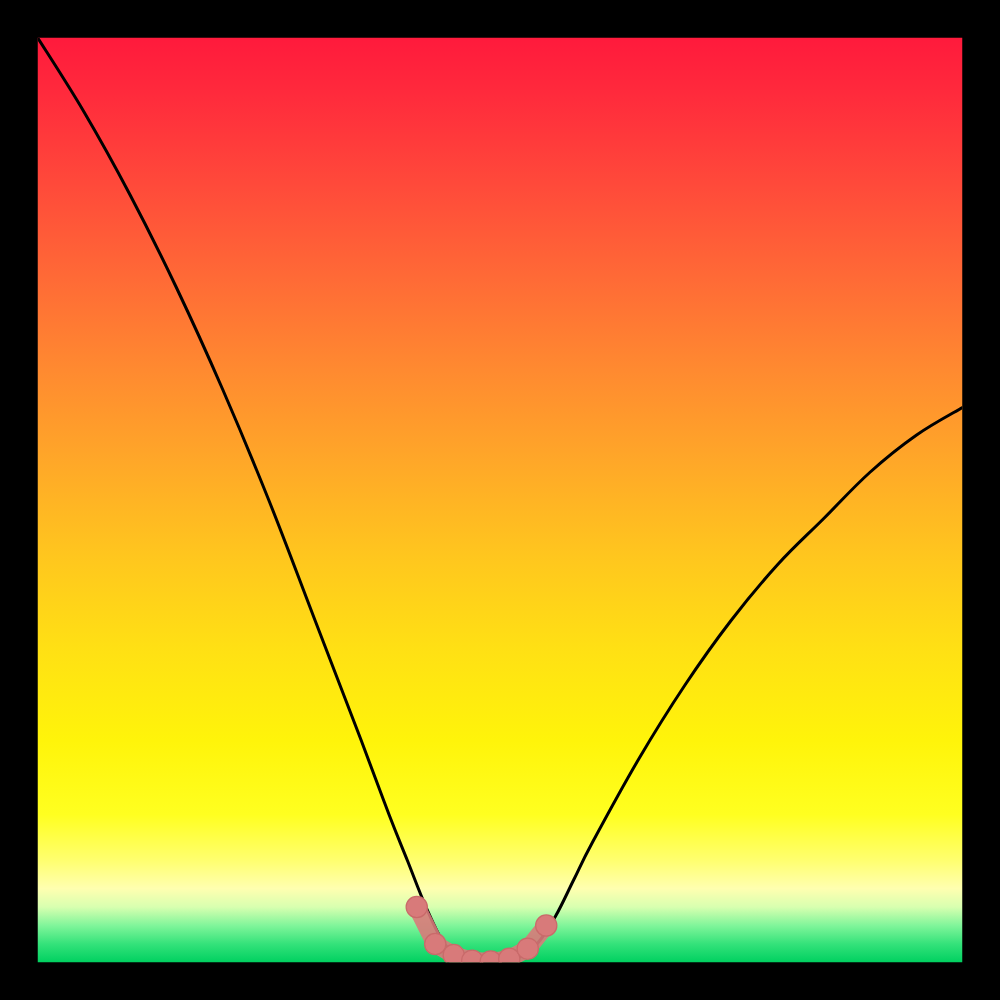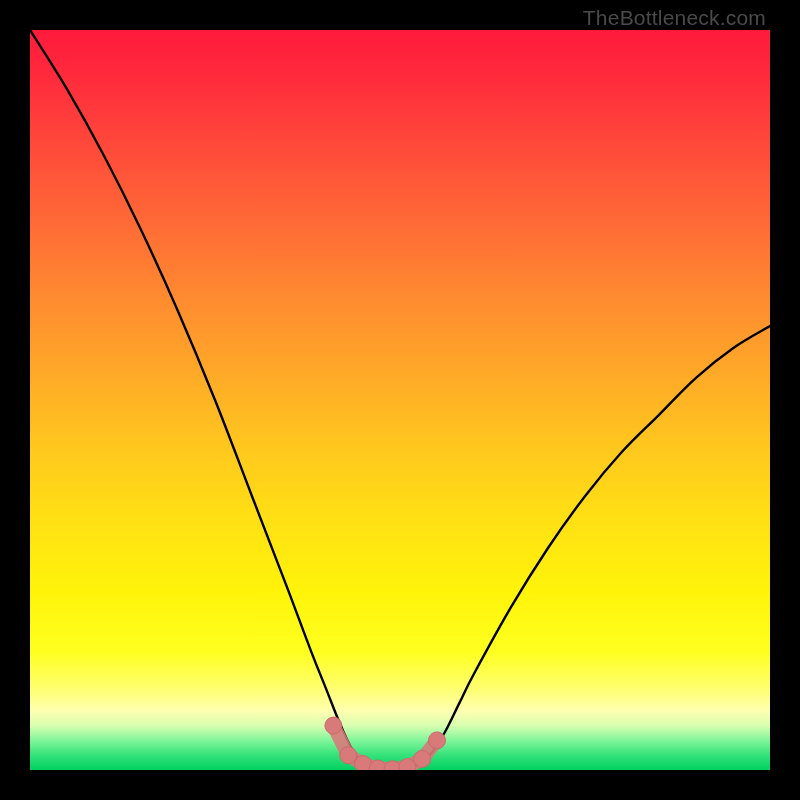--- a/index.html
+++ b/index.html
@@ -81,14 +81,13 @@
           <circle cx="333" cy="734.08" r="8.5" fill="#d87a7a" stroke="#c96a6a" stroke-width="1"></circle>
           <circle cx="347.79999999999995" cy="738.52" r="8.5" fill="#d87a7a" stroke="#c96a6a" stroke-width="1"></circle>
           <circle cx="362.59999999999997" cy="739.26" r="8.5" fill="#d87a7a" stroke="#c96a6a" stroke-width="1"></circle>
           <circle cx="377.40000000000003" cy="737.04" r="8.5" fill="#d87a7a" stroke="#c96a6a" stroke-width="1"></circle>
           <circle cx="392.20000000000005" cy="728.9" r="8.5" fill="#d87a7a" stroke="#c96a6a" stroke-width="1"></circle>
           <circle cx="407.00000000000006" cy="710.4" r="8.5" fill="#d87a7a" stroke="#c96a6a" stroke-width="1"></circle>
         </g>
     </svg>
   </div>
 
-  <div class="watermark">TheBottleneck.com</div>
 </div>
 
 </body></html>

